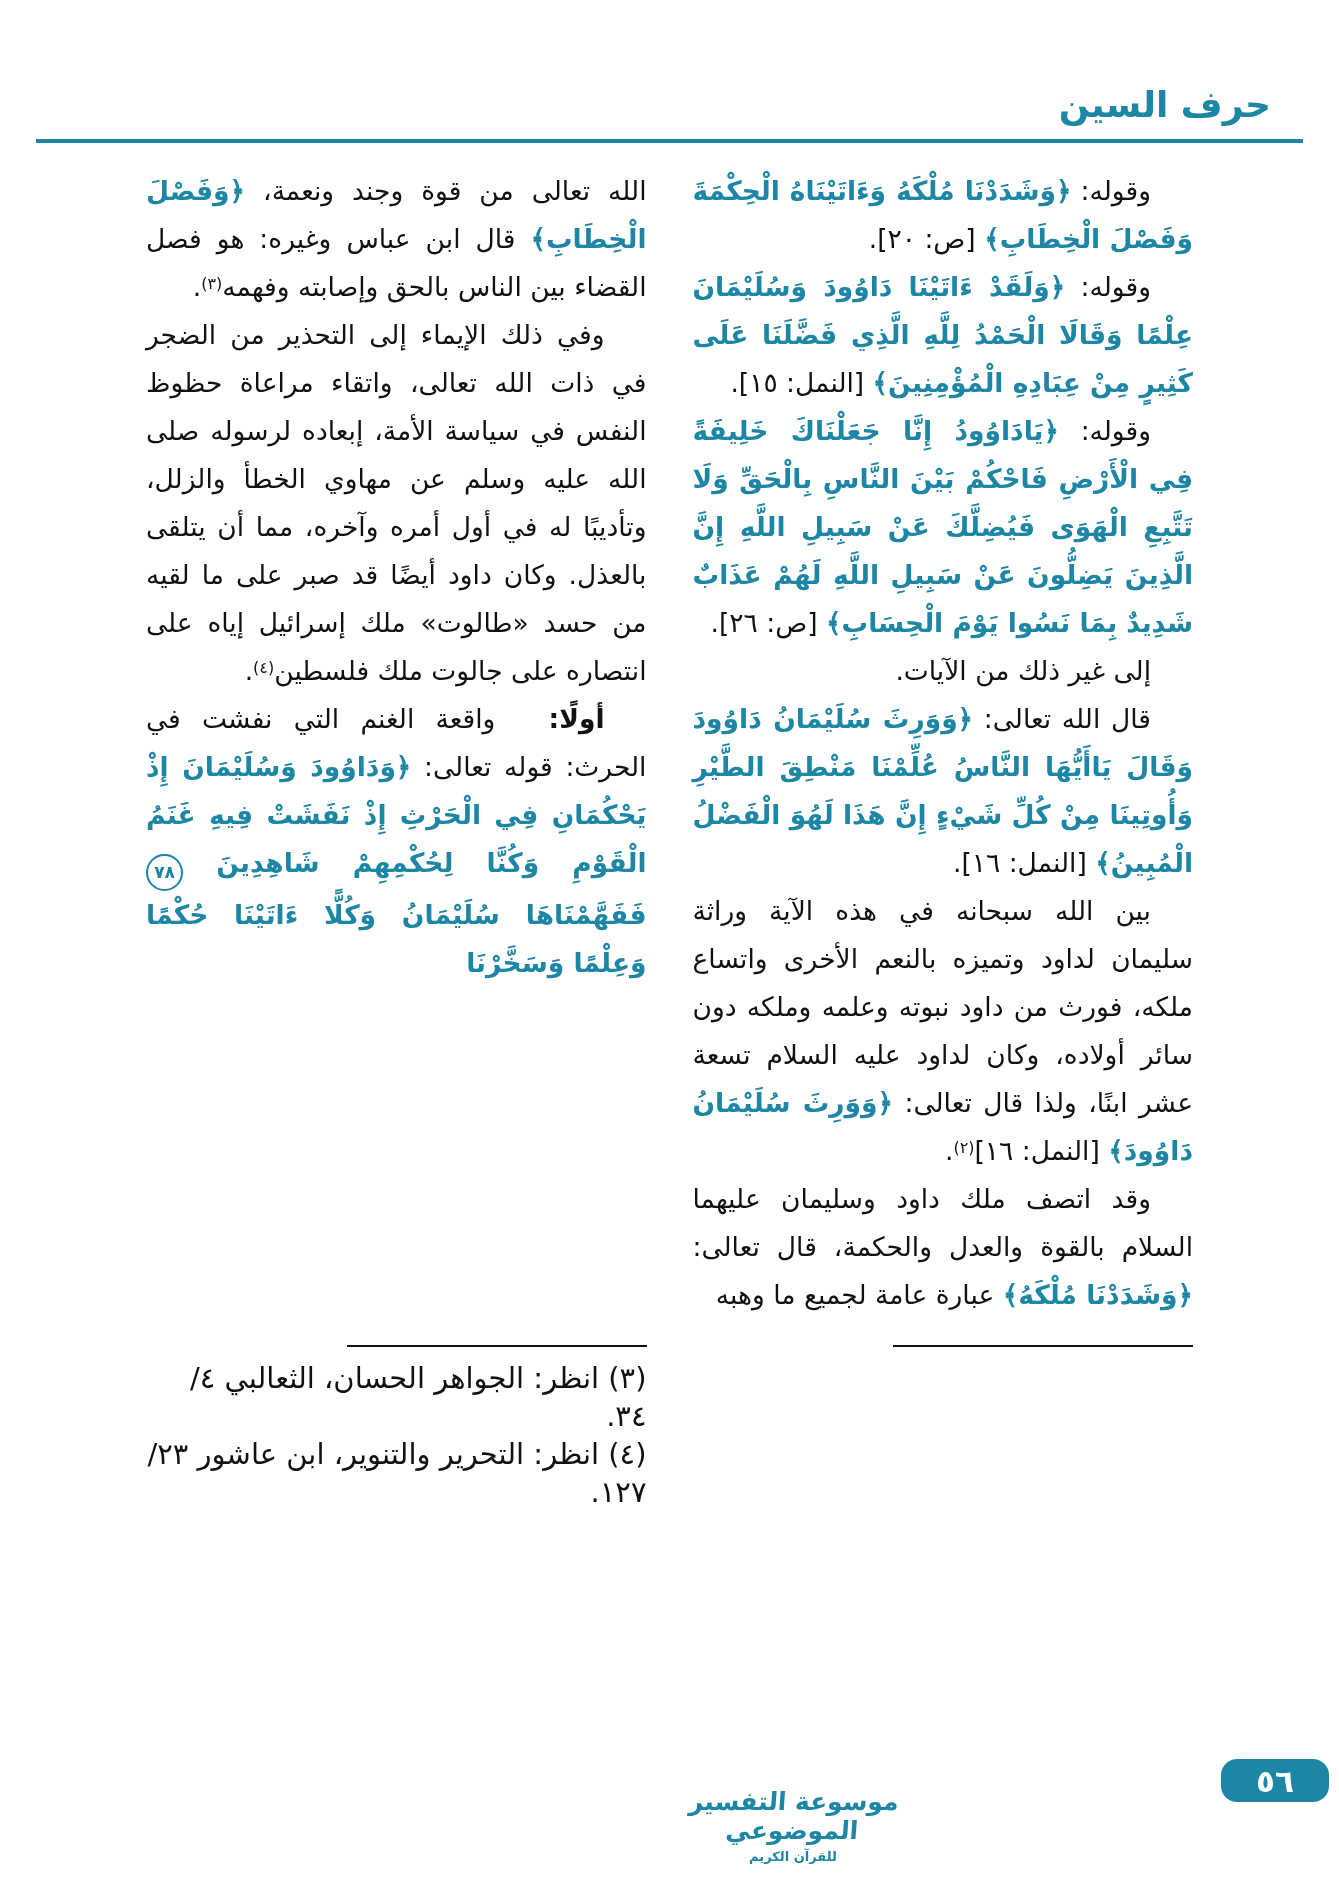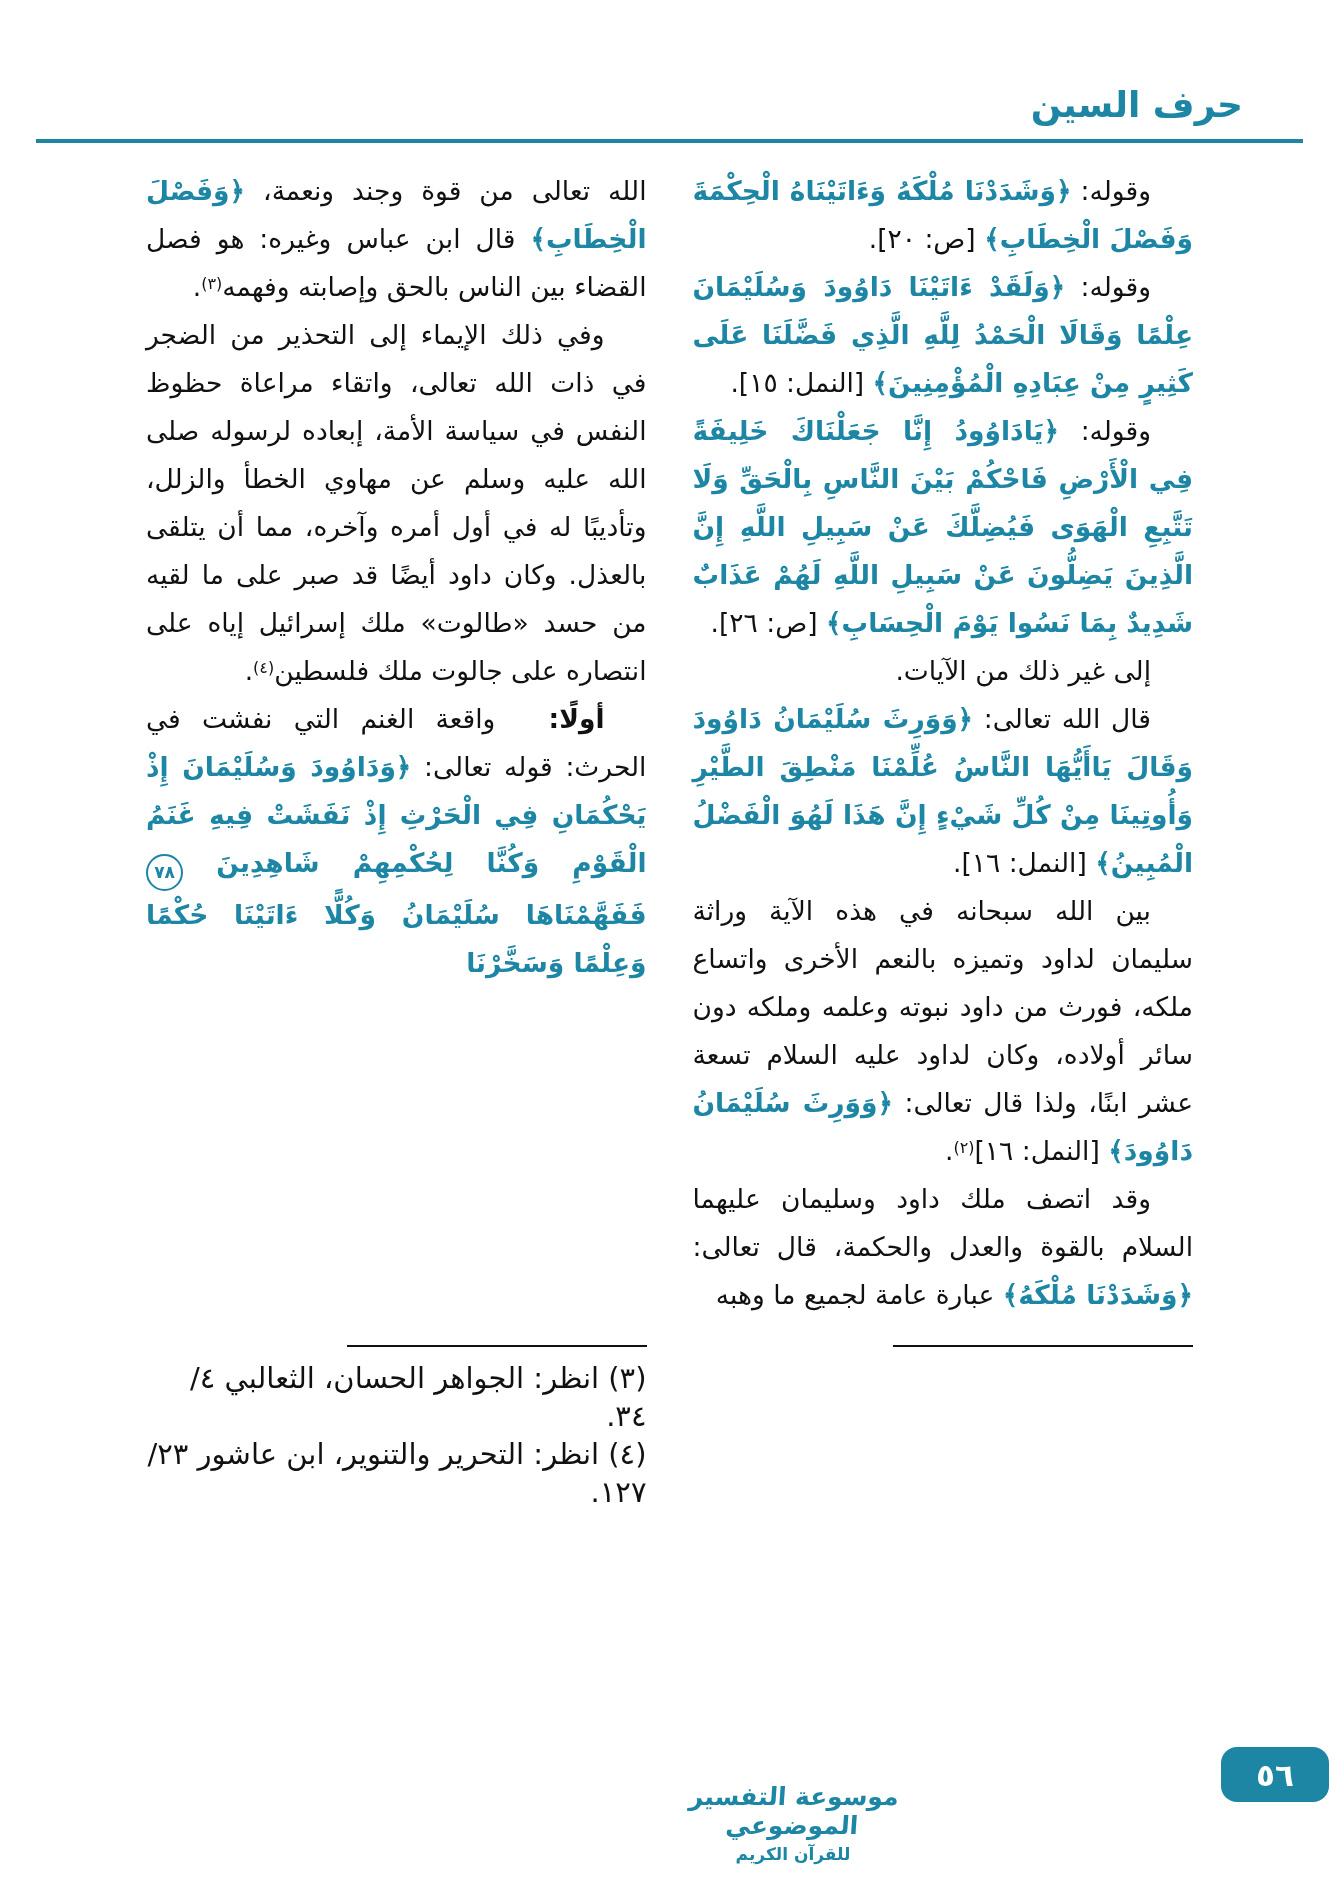--- a/index.html
+++ b/index.html
@@ -4,21 +4,21 @@
 <style>
   :root { --accent:#1e86a5; --ink:#111111; }
   html,body{margin:0;padding:0;}
   body{
     width:1339px;height:1890px;background:#ffffff;position:relative;overflow:hidden;
     font-family:"DejaVu Sans",sans-serif;
   }
   .page{width:100%;height:100%;position:relative;}
   .header{padding-top:84px;}
   .chapter-title{
-    direction:rtl;text-align:right;padding-right:96px;
+    direction:rtl;text-align:right;padding-right:68px;
     color:var(--accent);font-size:36px;font-weight:bold;letter-spacing:1px;
   }
   .header-divider{
     margin:14px 36px 0;border:none;border-top:4px solid var(--accent);height:0;
   }
   .content{
     direction:rtl;display:flex;gap:46px;padding:24px 146px 0;
   }
   .col{
     flex:1;min-width:0;color:var(--ink);
@@ -42,23 +42,23 @@
   .fn-col{flex:1;min-width:0;}
   .fn-sep{width:300px;border-top:2.5px solid #111;margin-bottom:12px;}
   .footnote{
     font-size:29px;line-height:38px;color:var(--ink);text-align:right;direction:rtl;
   }
   .footer-logo{
     position:absolute;left:668px;bottom:26px;width:250px;text-align:center;
     color:var(--accent);direction:rtl;
   }
   .logo-line1{font-size:25px;font-weight:bold;transform:skewX(-4deg);}
-  .logo-line2{font-size:17px;font-weight:bold;margin-top:4px;}
+  .logo-line2{font-size:13px;font-weight:bold;margin-top:4px;}
   .page-number-badge{
-    position:absolute;right:10px;bottom:88px;width:108px;height:55px;
+    position:absolute;right:10px;bottom:88px;width:108px;height:43px;
     background:var(--accent);border-radius:16px;
     display:flex;align-items:center;justify-content:center;
     color:#ffffff;font-size:31px;font-weight:bold;direction:rtl;
   }
 </style>
 </head>
 <body>
 
 <div class="page">
 

